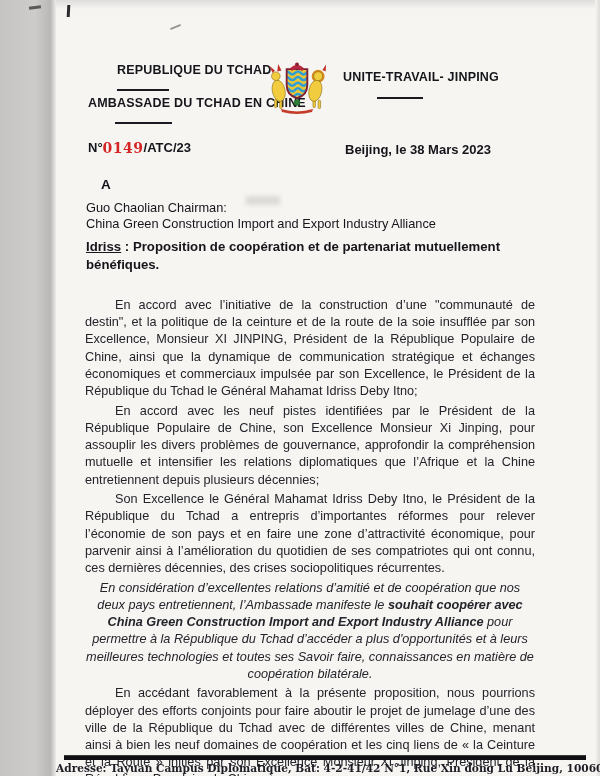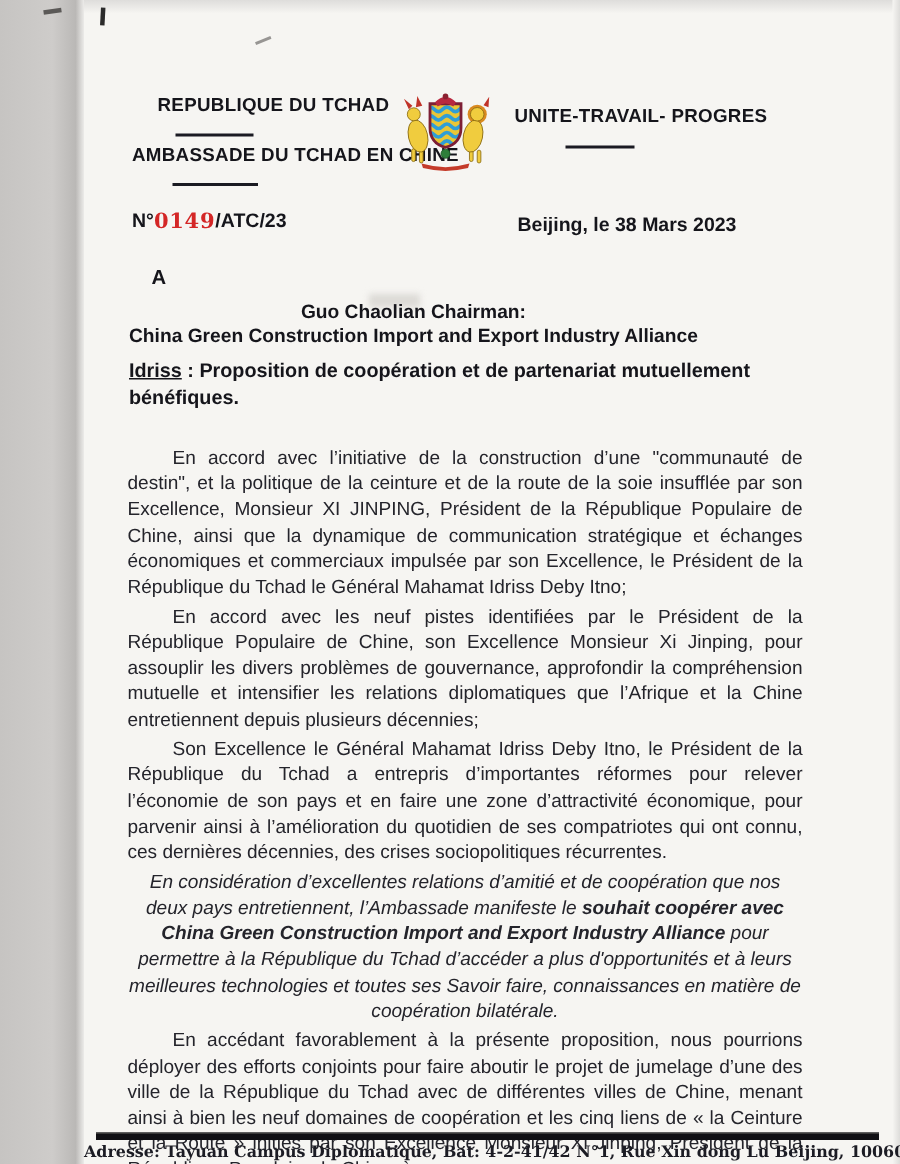--- a/index.html
+++ b/index.html
@@ -29,21 +29,21 @@
   .emblem{position:absolute;left:266px;top:59px;}
 
   .refline{position:absolute;left:88px;top:138px;white-space:nowrap;}
   .refline .pre,.refline .suf{font-size:13px;font-weight:bold;color:#15151b;vertical-align:baseline;}
   .refline .num{font-family:"DejaVu Serif", serif;font-size:14px;font-weight:bold;
     color:#d42626;letter-spacing:.5px;vertical-align:-1px;}
 
   .dateline{position:absolute;left:345px;top:142px;font-size:13px;font-weight:bold;color:#15151b;white-space:nowrap;}
 
   .salut{position:absolute;left:101px;top:177px;font-size:13.5px;font-weight:bold;color:#15151b;}
-  .recipient{position:absolute;left:86px;top:200px;font-size:12.8px;font-weight:bold;color:#15151b;line-height:15.5px;text-align:center;}
+  .recipient{position:absolute;left:86px;top:200px;font-size:12.8px;font-weight:normal;color:#15151b;line-height:15.5px;}
 
   .subject{position:absolute;left:86px;top:238px;width:452px;font-size:13.2px;font-weight:bold;
     color:#15151b;line-height:17.5px;}
   .subject .lbl{text-decoration:underline;}
 
   .bodytext{position:absolute;left:85px;top:297px;width:450px;font-size:12.7px;line-height:17.2px;color:#24242b;}
   .bodytext p{margin:0 0 2.5px 0;text-align:justify;text-indent:30px;}
   .bodytext p.noindent{text-indent:0;text-align:center;font-style:italic;}
 
   .footer-rule{position:absolute;left:64px;top:755px;width:522px;height:4px;background:#101014;border-top:1px solid #3a3a3a;}
@@ -56,21 +56,21 @@
 <div class="scan">
 
   <div class="edge-left"></div>
   <div class="edge-top"></div>
   <div class="edge-right"></div>
   <div class="artifact a1"></div>
   <div class="artifact a2"></div>
   <div class="artifact a3"></div>
   <div class="smudge"></div>
 
-  <div class="hdr" style="left:88px;top:63px;padding-left:17px;">REPUBLIQUE DU TCHAD</div>
+  <div class="hdr" style="left:100px;top:63px;padding-left:17px;">REPUBLIQUE DU TCHAD</div>
   <div class="rule" style="left:117px;top:89px;width:52px;"></div>
   <div class="hdr" style="left:88px;top:96px;">AMBASSADE DU TCHAD EN CHINE</div>
   <div class="rule" style="left:115px;top:122px;width:57px;"></div>
 
   <div class="emblem">
     <svg width="62" height="56" viewBox="0 0 66 56" aria-hidden="true">
 
       <g fill="#f0cc3e" stroke="#8a6a10" stroke-width="0.6">
         <rect x="9" y="41" width="2.6" height="9" rx="1.2"></rect>
         <rect x="14.5" y="42" width="2.6" height="9" rx="1.2"></rect>
@@ -105,21 +105,21 @@
       <path d="M22,9 h22 v17 q0,11 -11,14 q-11,-3 -11,-14 z" fill="none" stroke="#7d1f35" stroke-width="2"></path>
 
       <path d="M25.5,8 q7.5,-7.5 15,0 l-2,3 q-5.5,-4.5 -11,0 z" fill="#b82840"></path>
       <circle cx="33" cy="3.8" r="2" fill="#8a2030"></circle>
 
       <circle cx="33" cy="44.5" r="3.2" fill="#2e7e3a" stroke="#1d5a28" stroke-width="0.6"></circle>
       <path d="M16,51.5 q17,5 34,0 l-1,3.2 q-16,4 -32,0 z" fill="#c43b2a"></path>
     </svg>
   </div>
 
-  <div class="hdr" style="left:343px;top:70px;">UNITE-TRAVAIL- PROGRES</div>
+  <div class="hdr" style="left:343px;top:70px;">UNITE-TRAVAIL- JINPING</div>
   <div class="rule" style="left:377px;top:97px;width:46px;"></div>
 
   <div class="refline">
     <span class="pre">N°</span><span class="num">0149</span><span class="suf">/ATC/23</span>
   </div>
 
   <div class="dateline">Beijing, le 38 Mars 2023</div>
 
   <div class="salut">A</div>
   <div class="recipient">

